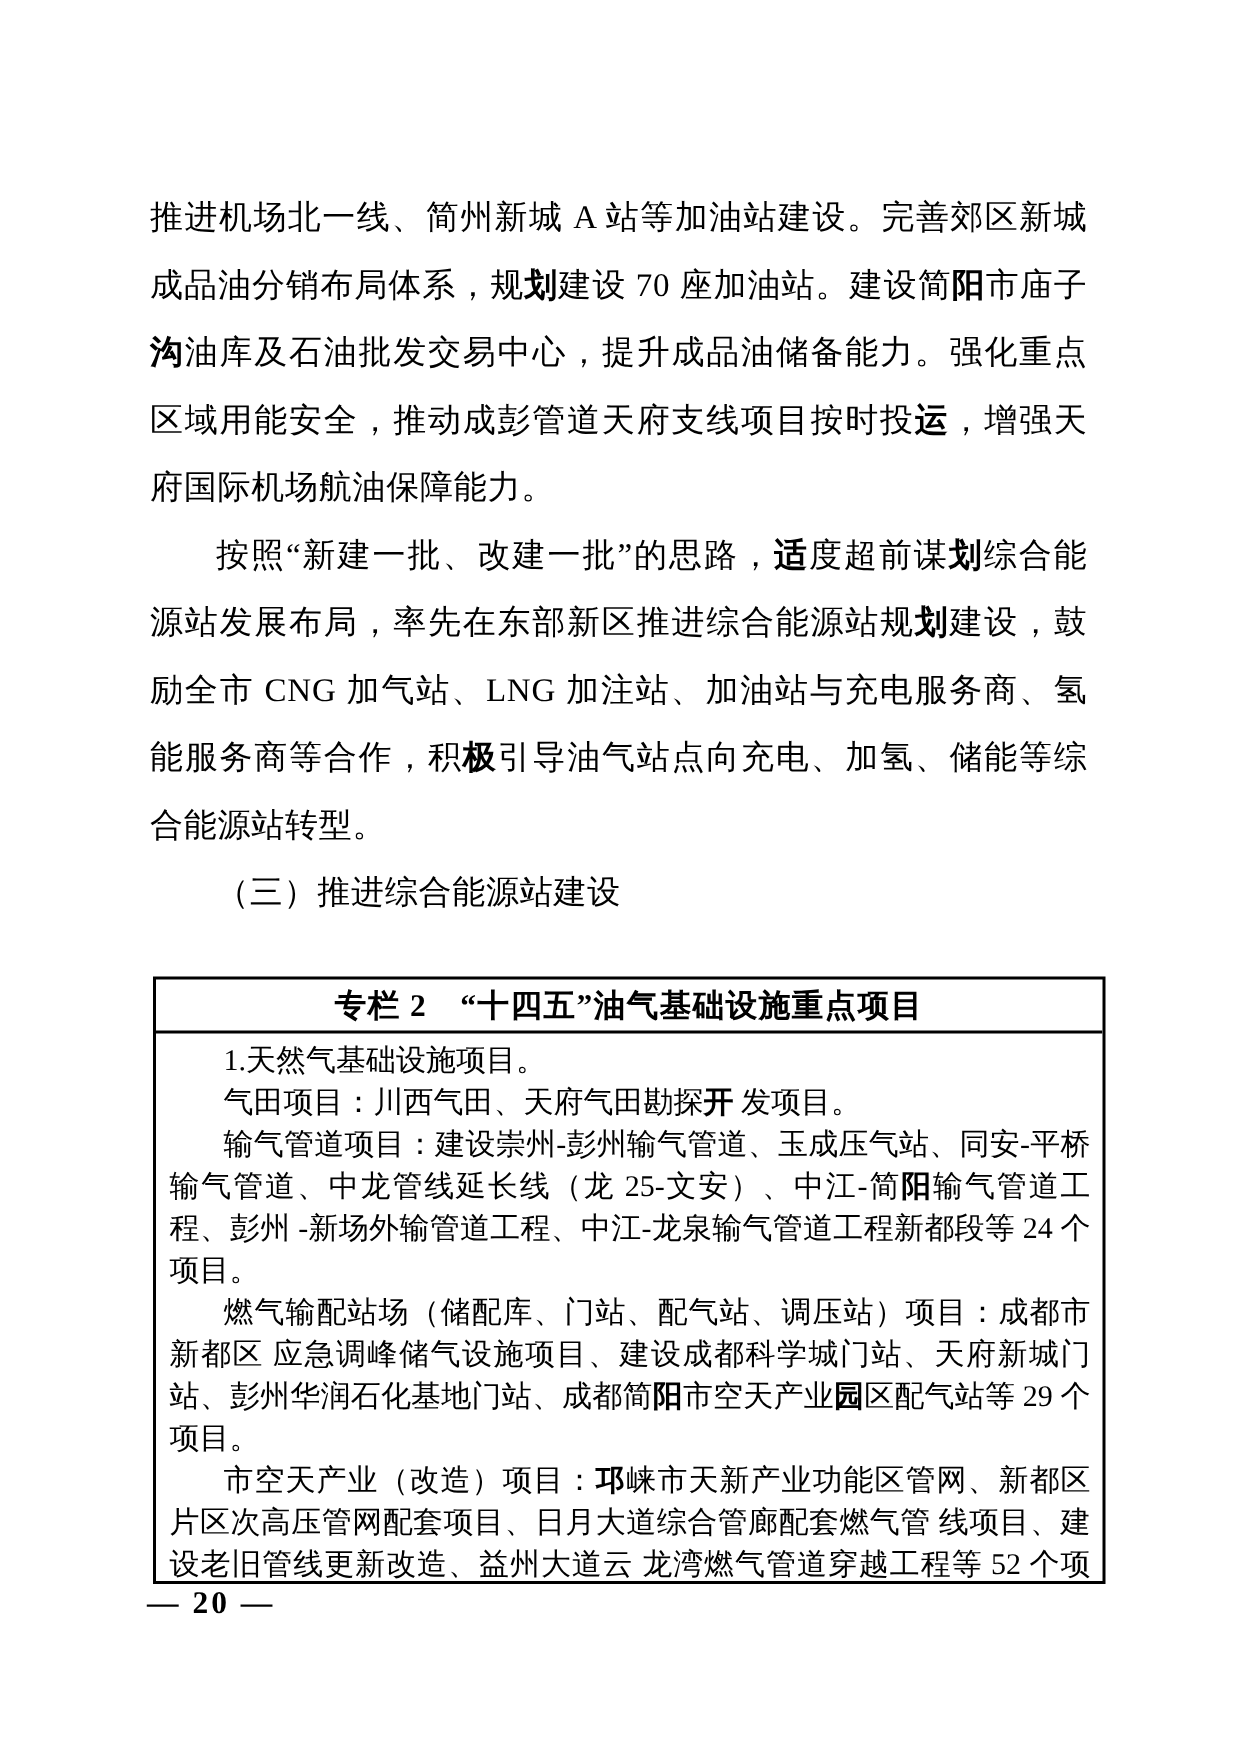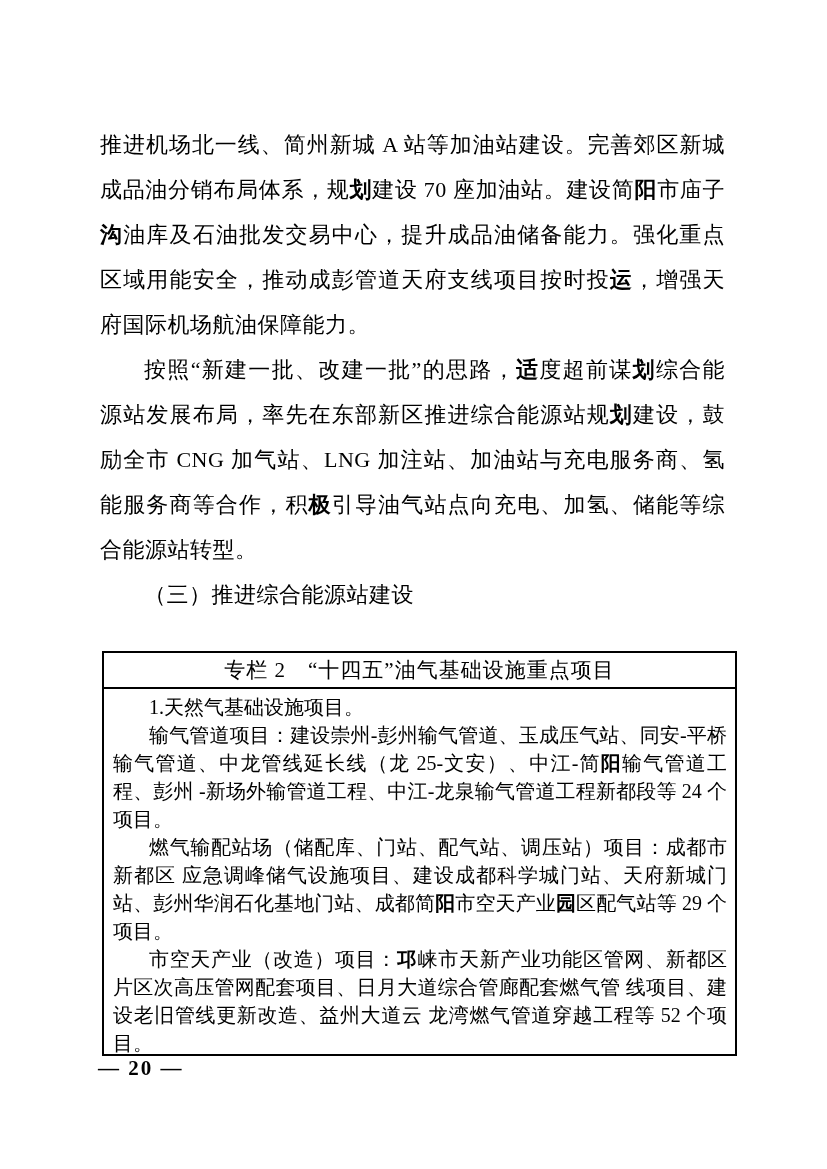--- a/index.html
+++ b/index.html
@@ -43,21 +43,21 @@
     border: 2px solid #000000;
     box-sizing: border-box;
     overflow: hidden;
     background: #ffffff;
   }
   .box-title {
     height: 34px;
     line-height: 34px;
     border-bottom: 2px solid #000000;
     text-align: center;
-    font-weight: 400;
+    font-weight: 700;
     font-size: 21px;
     letter-spacing: 1px;
   }
   .box-content {
     padding: 4px 8px 0 9px;
   }
   .box-content .box-para {
     margin: 0;
     font-size: 20px;
     line-height: 28px;
@@ -83,20 +83,21 @@
   <div class="body-text">
       <p class="para"><span>推进机场北一线、简州新城 A 站等加油站建设。完善郊区新城成品油分销布局体系，规</span><b>划</b><span>建设 70 座加油站。建设简</span><b>阳</b><span>市庙子</span><b>沟</b><span>油库及石油批发交易中心，提升成品油储备能力。强化重点区域用能安全，推动成彭管道天府支线项目按时投</span><b>运</b><span>，增强天府国际机场航油保障能力。</span></p>
       <p class="para indent"><span>按照“新建一批、改建一批”的思路，</span><b>适</b><span>度超前谋</span><b>划</b><span>综合能源站发展布局，率先在东部新区推进综合能源站规</span><b>划</b><span>建设，鼓励全市 CNG 加气站、LNG 加注站、加油站与充电服务商、氢能服务商等合作，积</span><b>极</b><span>引导油气站点向充电、加氢、储能等综合能源站转型。</span></p>
       <p class="para indent heading"><span>（三）推进综合能源站建设</span></p>
     </div>
 
   <div class="column-box">
     <div class="box-title">专栏 2　“十四五”油气基础设施重点项目</div>
     <div class="box-content">
         <p class="box-para indent"><span>1.天然气基础设施项目。</span></p>
+        <p class="box-para indent"><span>气田项目：川西气田、天府气田勘探</span><b>开</b><span> 发项目。</span></p>
         <p class="box-para indent"><span>输气管道项目：建设崇州-彭州输气管道、玉成压气站、同安-平桥输气管道、中龙管线延长线（龙 25-文安）、中江-简</span><b>阳</b><span>输气管道工程、彭州 -新场外输管道工程、中江-龙泉输气管道工程新都段等 24 个项目。</span></p>
         <p class="box-para indent"><span>燃气输配站场（储配库、门站、配气站、调压站）项目：成都市新都区 应急调峰储气设施项目、建设成都科学城门站、天府新城门站、彭州华润石化基地门站、成都简</span><b>阳</b><span>市空天产业</span><b>园</b><span>区配气站等 29 个项目。</span></p>
         <p class="box-para indent"><span>市空天产业（改造）项目：</span><b>邛</b><span>崃市天新产业功能区管网、新都区片区次高压管网配套项目、日月大道综合管廊配套燃气管 线项目、建设老旧管线更新改造、益州大道云 龙湾燃气管道穿越工程等 52 个项目。</span></p>
       </div>
   </div>
 
   <div class="page-number">— 20 —</div>
 
 </div>
 

